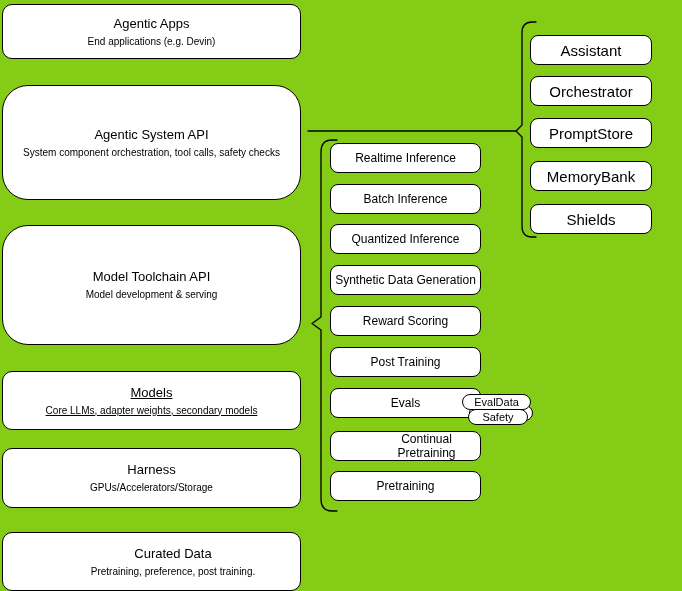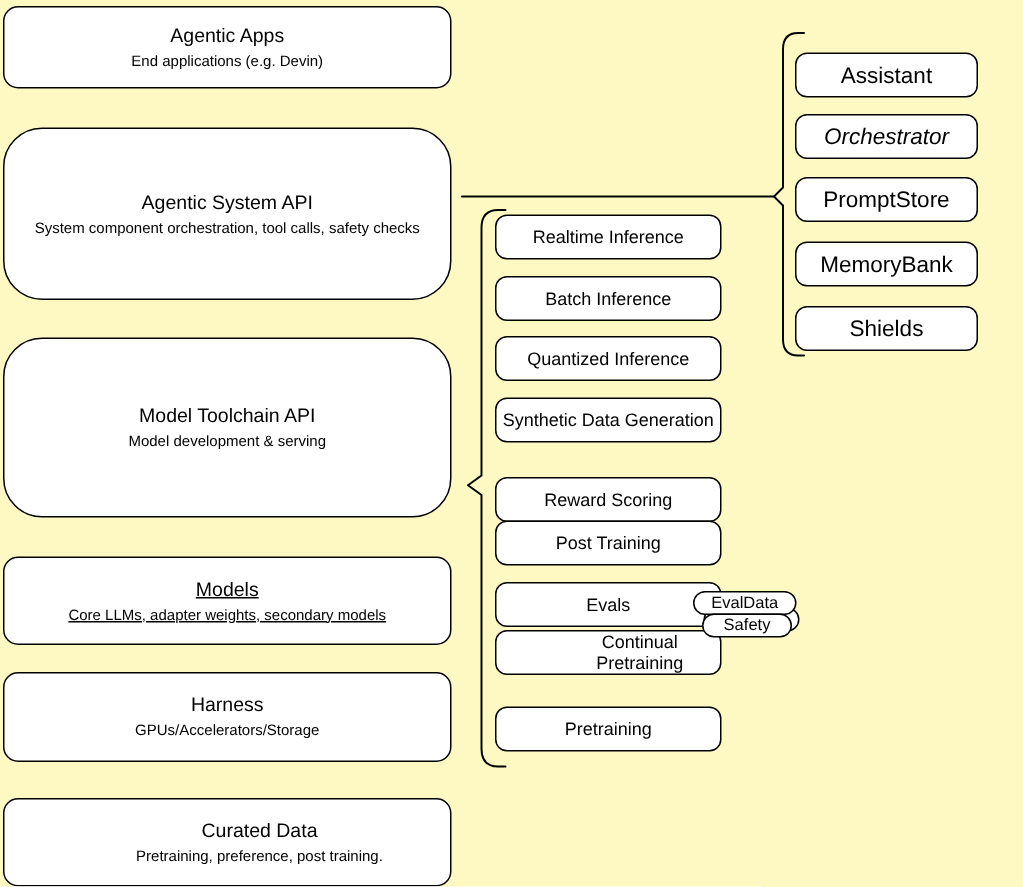--- a/index.html
+++ b/index.html
@@ -1,20 +1,20 @@
 <!DOCTYPE html>
 <html><head>
 <meta charset="utf-8">
 <style>
   html, body { margin: 0; padding: 0; background: #ffffff; }
   .canvas {
     position: relative;
     width: 682px;
     height: 591px;
-    background: #fef9c3;
+    background: #84cc16;
     font-family: "Liberation Sans", sans-serif;
     color: #000000;
     overflow: hidden;
   }
   .connectors {
     position: absolute;
     left: 0; top: 0;
     width: 682px; height: 591px;
   }
   .connectors path {
@@ -93,29 +93,29 @@
 
   <div class="node lbox" style="top:532px;height:59px;padding-left:43px;">
     <div class="title">Curated Data</div>
     <div class="subtitle">Pretraining, preference, post training.</div>
   </div>
 
   <div class="node mbox" style="top:143px;">Realtime Inference</div>
   <div class="node mbox" style="top:184px;">Batch Inference</div>
   <div class="node mbox" style="top:224px;">Quantized Inference</div>
   <div class="node mbox" style="top:265px;">Synthetic Data Generation</div>
-  <div class="node mbox" style="top:318px;">Reward Scoring</div>
+  <div class="node mbox" style="top:306px;">Reward Scoring</div>
   <div class="node mbox" style="top:347px;">Post Training</div>
   <div class="node mbox" style="top:388px;">Evals</div>
-  <div class="node mbox" style="top:420px;padding-left:42px;">Continual Pretraining</div>
+  <div class="node mbox" style="top:431px;padding-left:42px;">Continual Pretraining</div>
   <div class="node mbox" style="top:471px;">Pretraining</div>
 
   <div class="node pill" style="left:469px;top:377px;width:64px;height:16px;margin-top:28px;">Harness</div>
   <div class="node pill" style="left:462px;top:394px;width:69px;height:16px;">EvalData</div>
   <div class="node pill" style="left:468px;top:409px;width:60px;height:16px;">Safety</div>
 
   <div class="node rbox" style="top:35px;">Assistant</div>
-  <div class="node rbox" style="top:76px;font-style:italic;">Orchestrator</div>
+  <div class="node rbox" style="top:76px;">Orchestrator</div>
   <div class="node rbox" style="top:118px;">PromptStore</div>
   <div class="node rbox" style="top:161px;">MemoryBank</div>
   <div class="node rbox" style="top:204px;">Shields</div>
 
 </div>
 
 </body></html>

